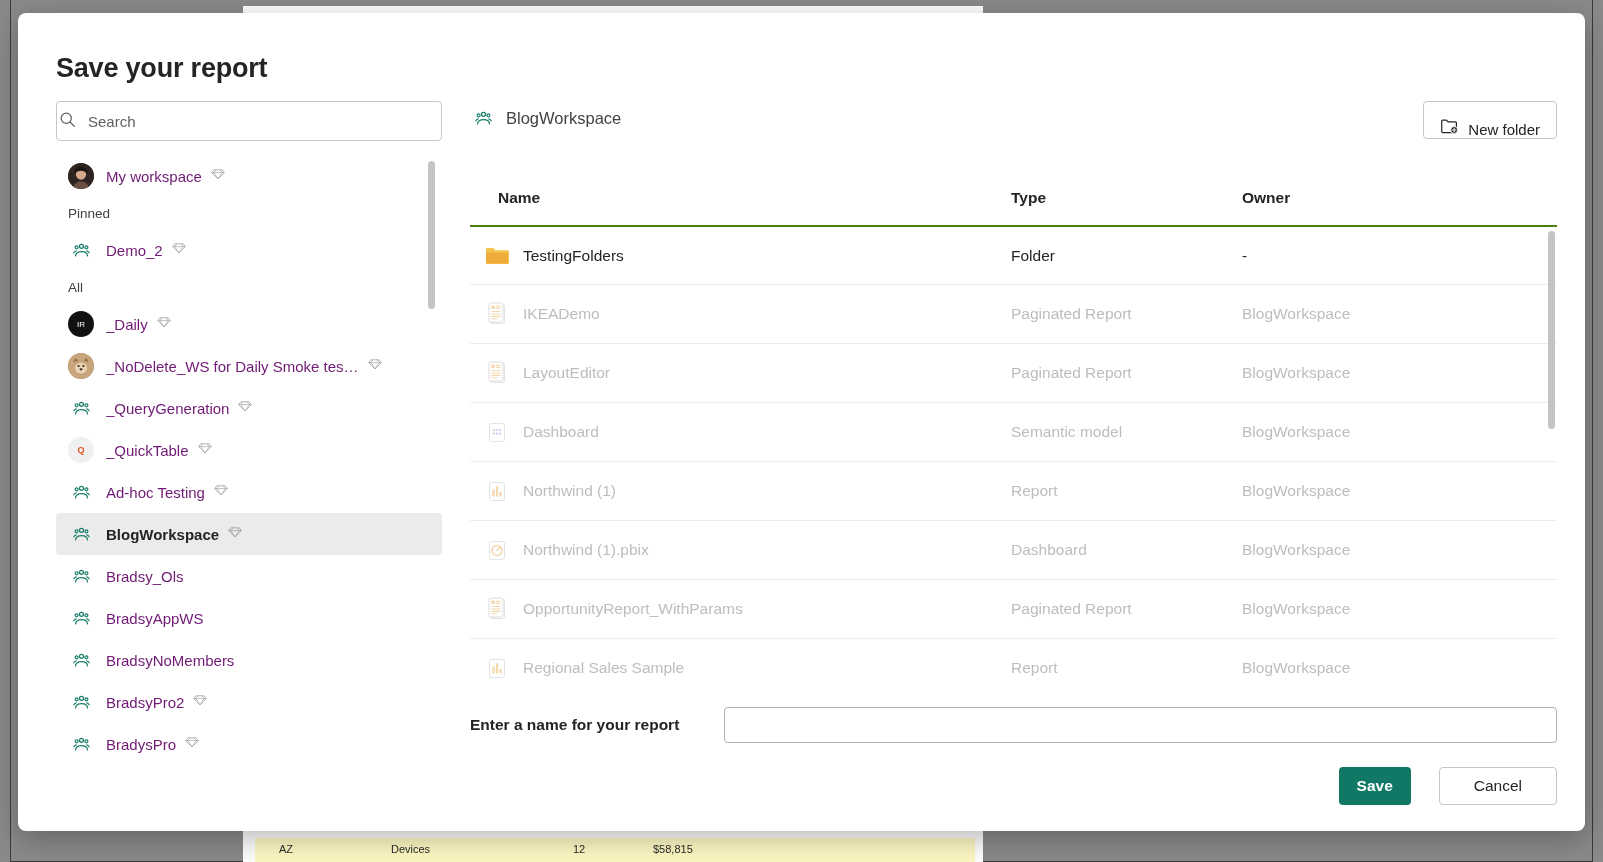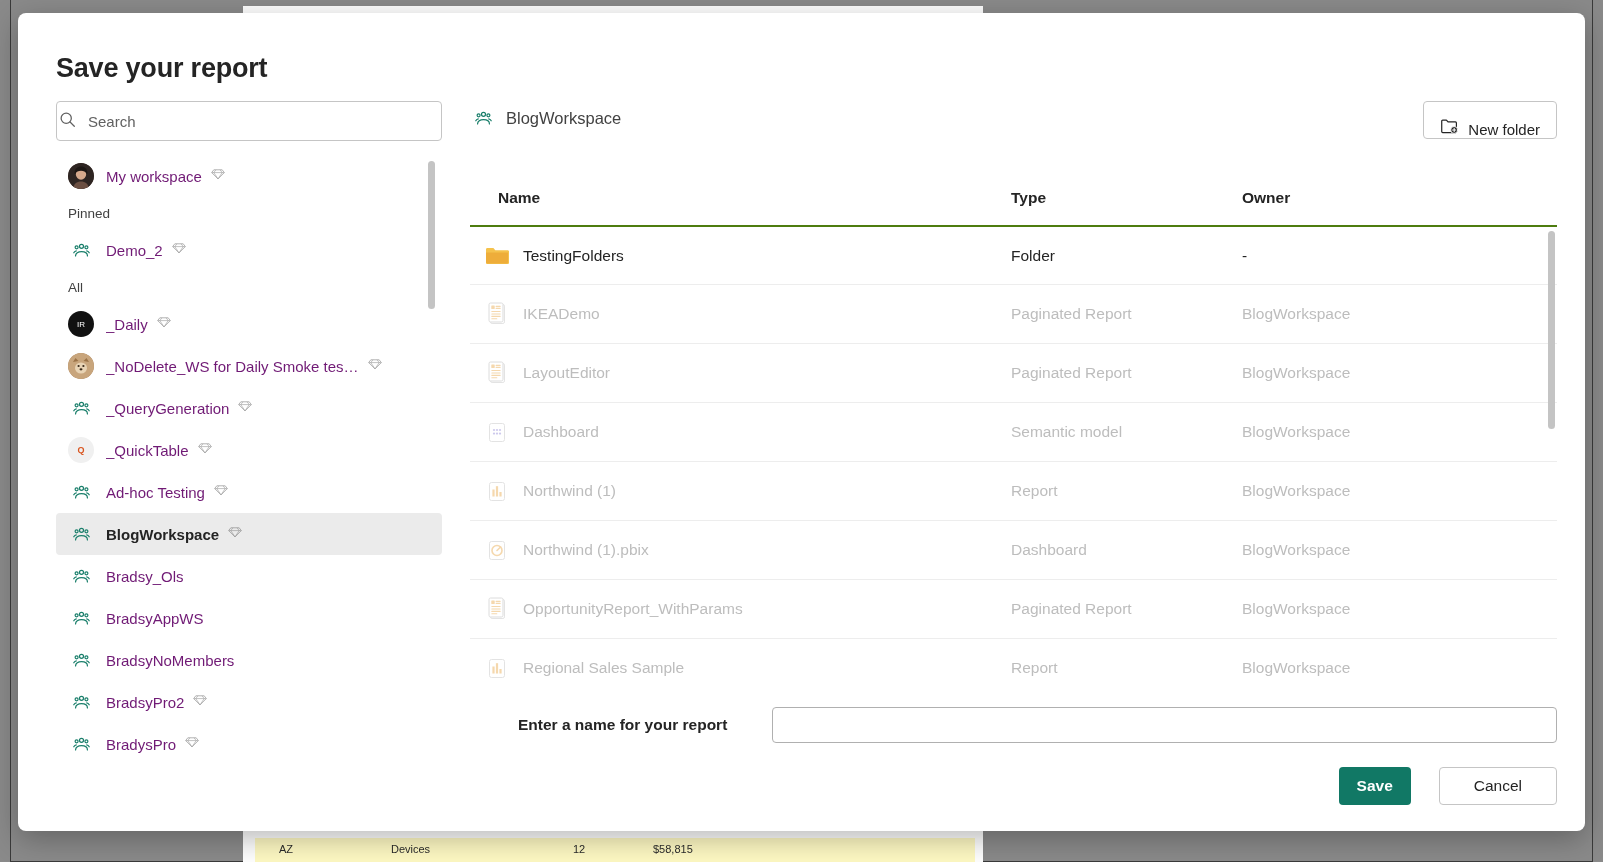--- a/index.html
+++ b/index.html
@@ -148,21 +148,21 @@
   .trow.disabled .row-icon { opacity: .42; }
 
   #sb-table-thumb {
     position: absolute; right: 2px; top: 130px; width: 7px; height: 198px;
     background: #c4c4c4; border-radius: 4px; cursor: pointer;
   }
 
   
   #name-row {
     position: absolute; left: 0; bottom: 70px; right: 0;
-    display: flex; align-items: center; margin-left: 48px;
+    display: flex; align-items: center;
   }
   #name-label { font-size: 15.5px; font-weight: bold; color: #242424; width: 254px; }
   #name-input {
     flex: 1; height: 36px; border: 1px solid #b0b0b0; border-radius: 4px;
     padding: 0 10px; font-size: 15px; outline: none;
     font-family: "Liberation Sans", sans-serif; color: #242424;
   }
 
   #footer {
     position: absolute; right: 0; bottom: 8px;

